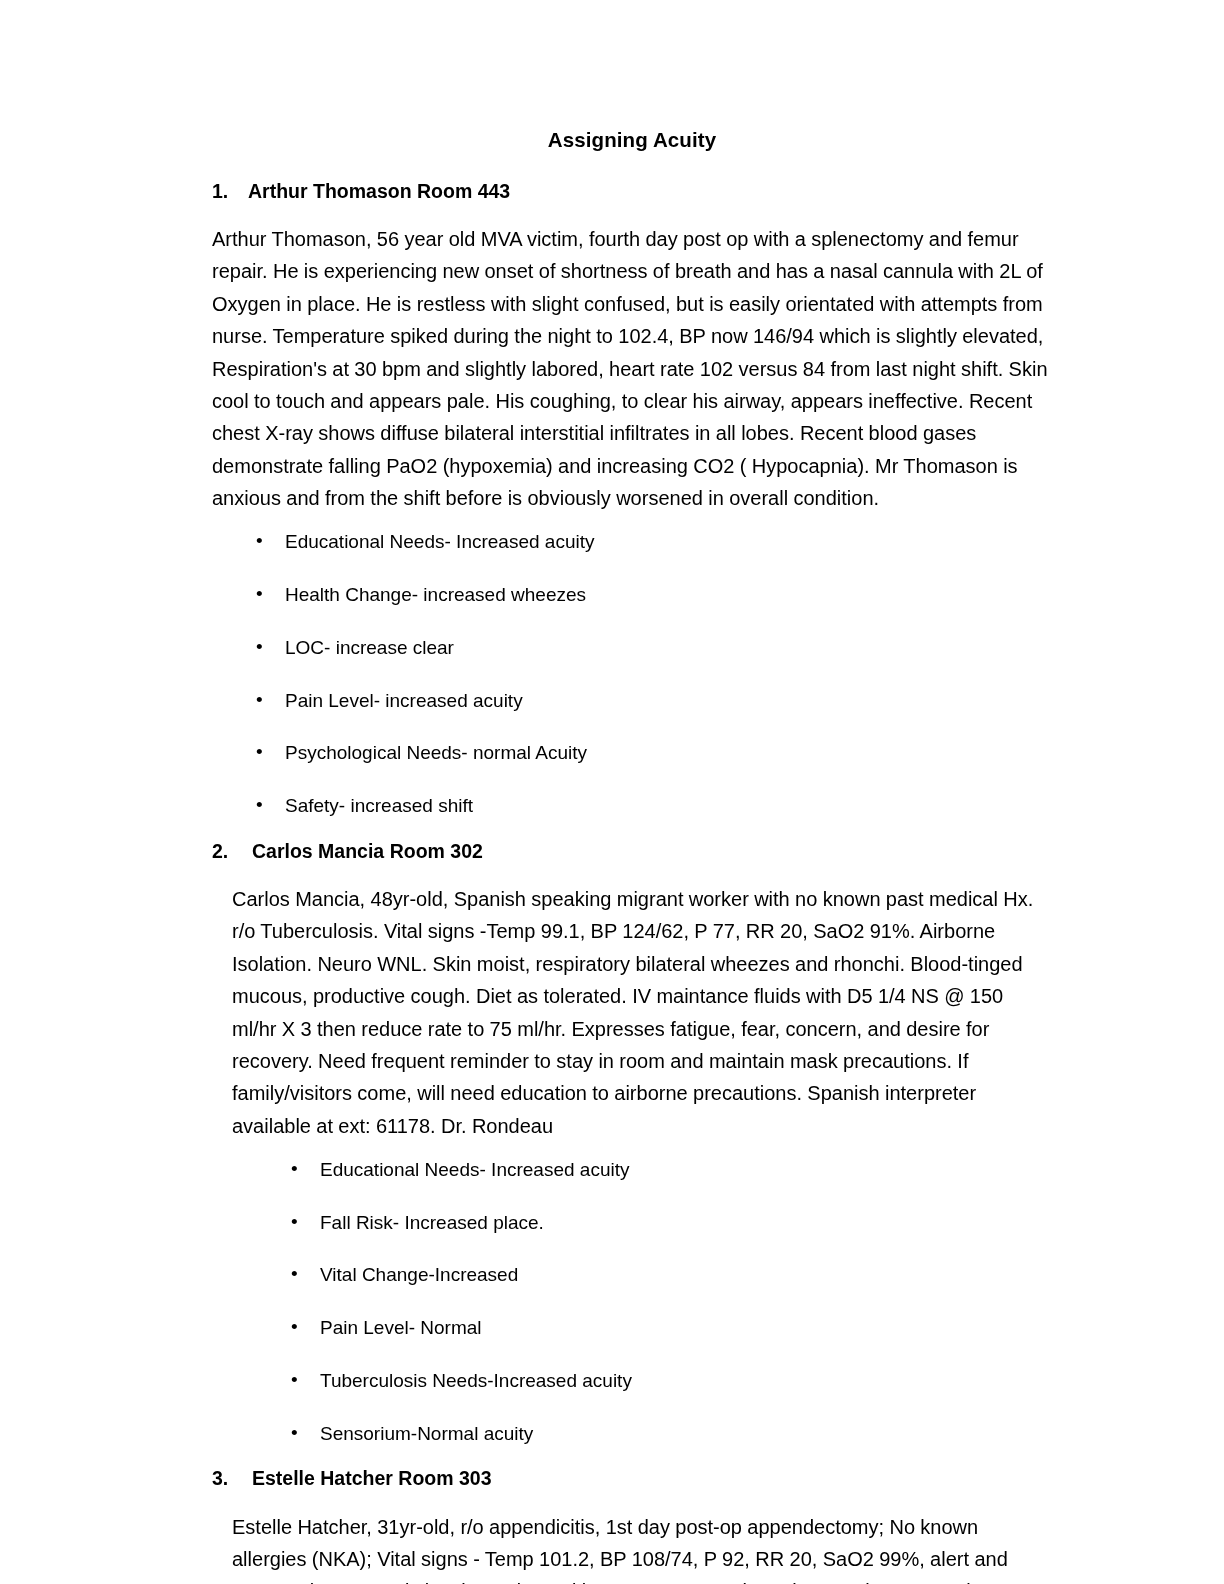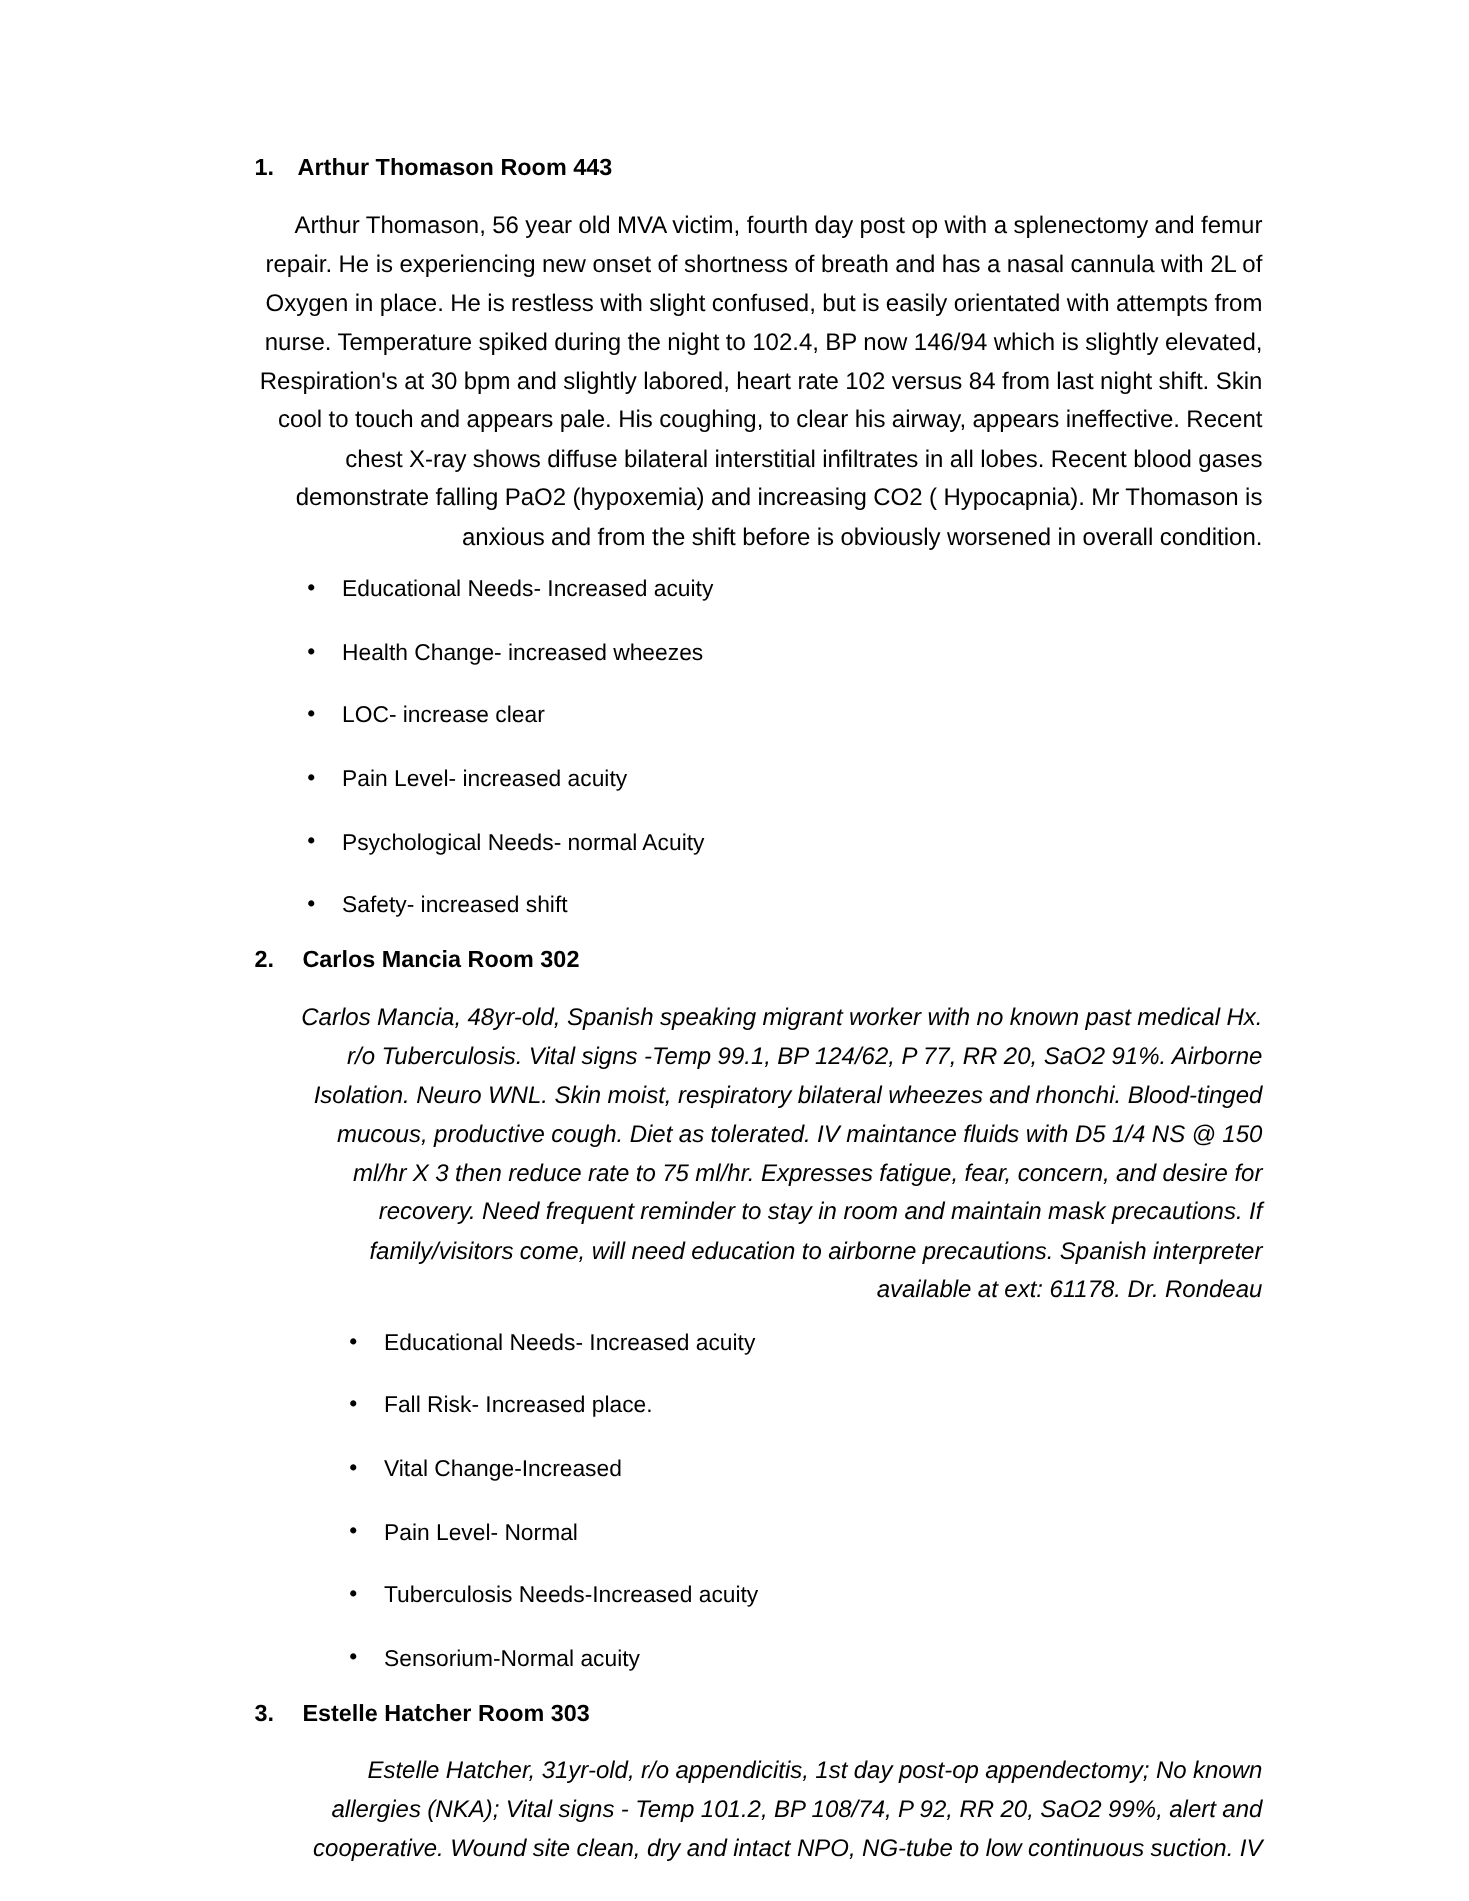--- a/index.html
+++ b/index.html
@@ -58,27 +58,26 @@
   
   .section.indent-body .section-heading .num {
     width: 40px;
     flex: 0 0 40px;
   }
 
   .body-para {
     font-size: 20px;
     line-height: 1.62;
     margin: 0 0 16px 0;
-    text-align: right;
+    text-align: left;
     word-spacing: -0.2px;
   }
   .section.indent-body .body-para {
-    margin-left: 38px;
+    margin-left: 20px;
     width: 802px;
-    font-style: italic;
   }
 
   ul.acuity-list {
     list-style: none;
     margin: 14px 0 18px 0;
     padding: 0;
   }
   ul.acuity-list li {
     position: relative;
     font-size: 19px;
@@ -103,20 +102,21 @@
   ul.acuity-list.deep li .bullet {
     left: 79px;
   }
 </style>
 </head>
 <body>
 
 <div class="page">
   <div class="content">
 
+    <div class="doc-title">Assigning Acuity</div>
 
     <div class="section">
       <div class="section-heading">
         <span class="num">1.</span>
         <span class="htext">Arthur Thomason Room 443</span>
       </div>
       <p class="body-para">Arthur Thomason, 56 year old MVA victim, fourth day post op with a splenectomy and femur repair. He is experiencing new onset of shortness of breath and has a nasal cannula with 2L of Oxygen in place. He is restless with slight confused, but is easily orientated with attempts from nurse. Temperature spiked during the night to 102.4, BP now 146/94 which is slightly elevated, Respiration's at 30 bpm and slightly labored, heart rate 102 versus 84 from last night shift. Skin cool to touch and appears pale. His coughing, to clear his airway, appears ineffective. Recent chest X-ray shows diffuse bilateral interstitial infiltrates in all lobes. Recent blood gases demonstrate falling PaO2 (hypoxemia) and increasing CO2 ( Hypocapnia). Mr Thomason is anxious and from the shift before is obviously worsened in overall condition.</p>
       <ul class="acuity-list">
         <li>
           <span class="bullet">•</span>

